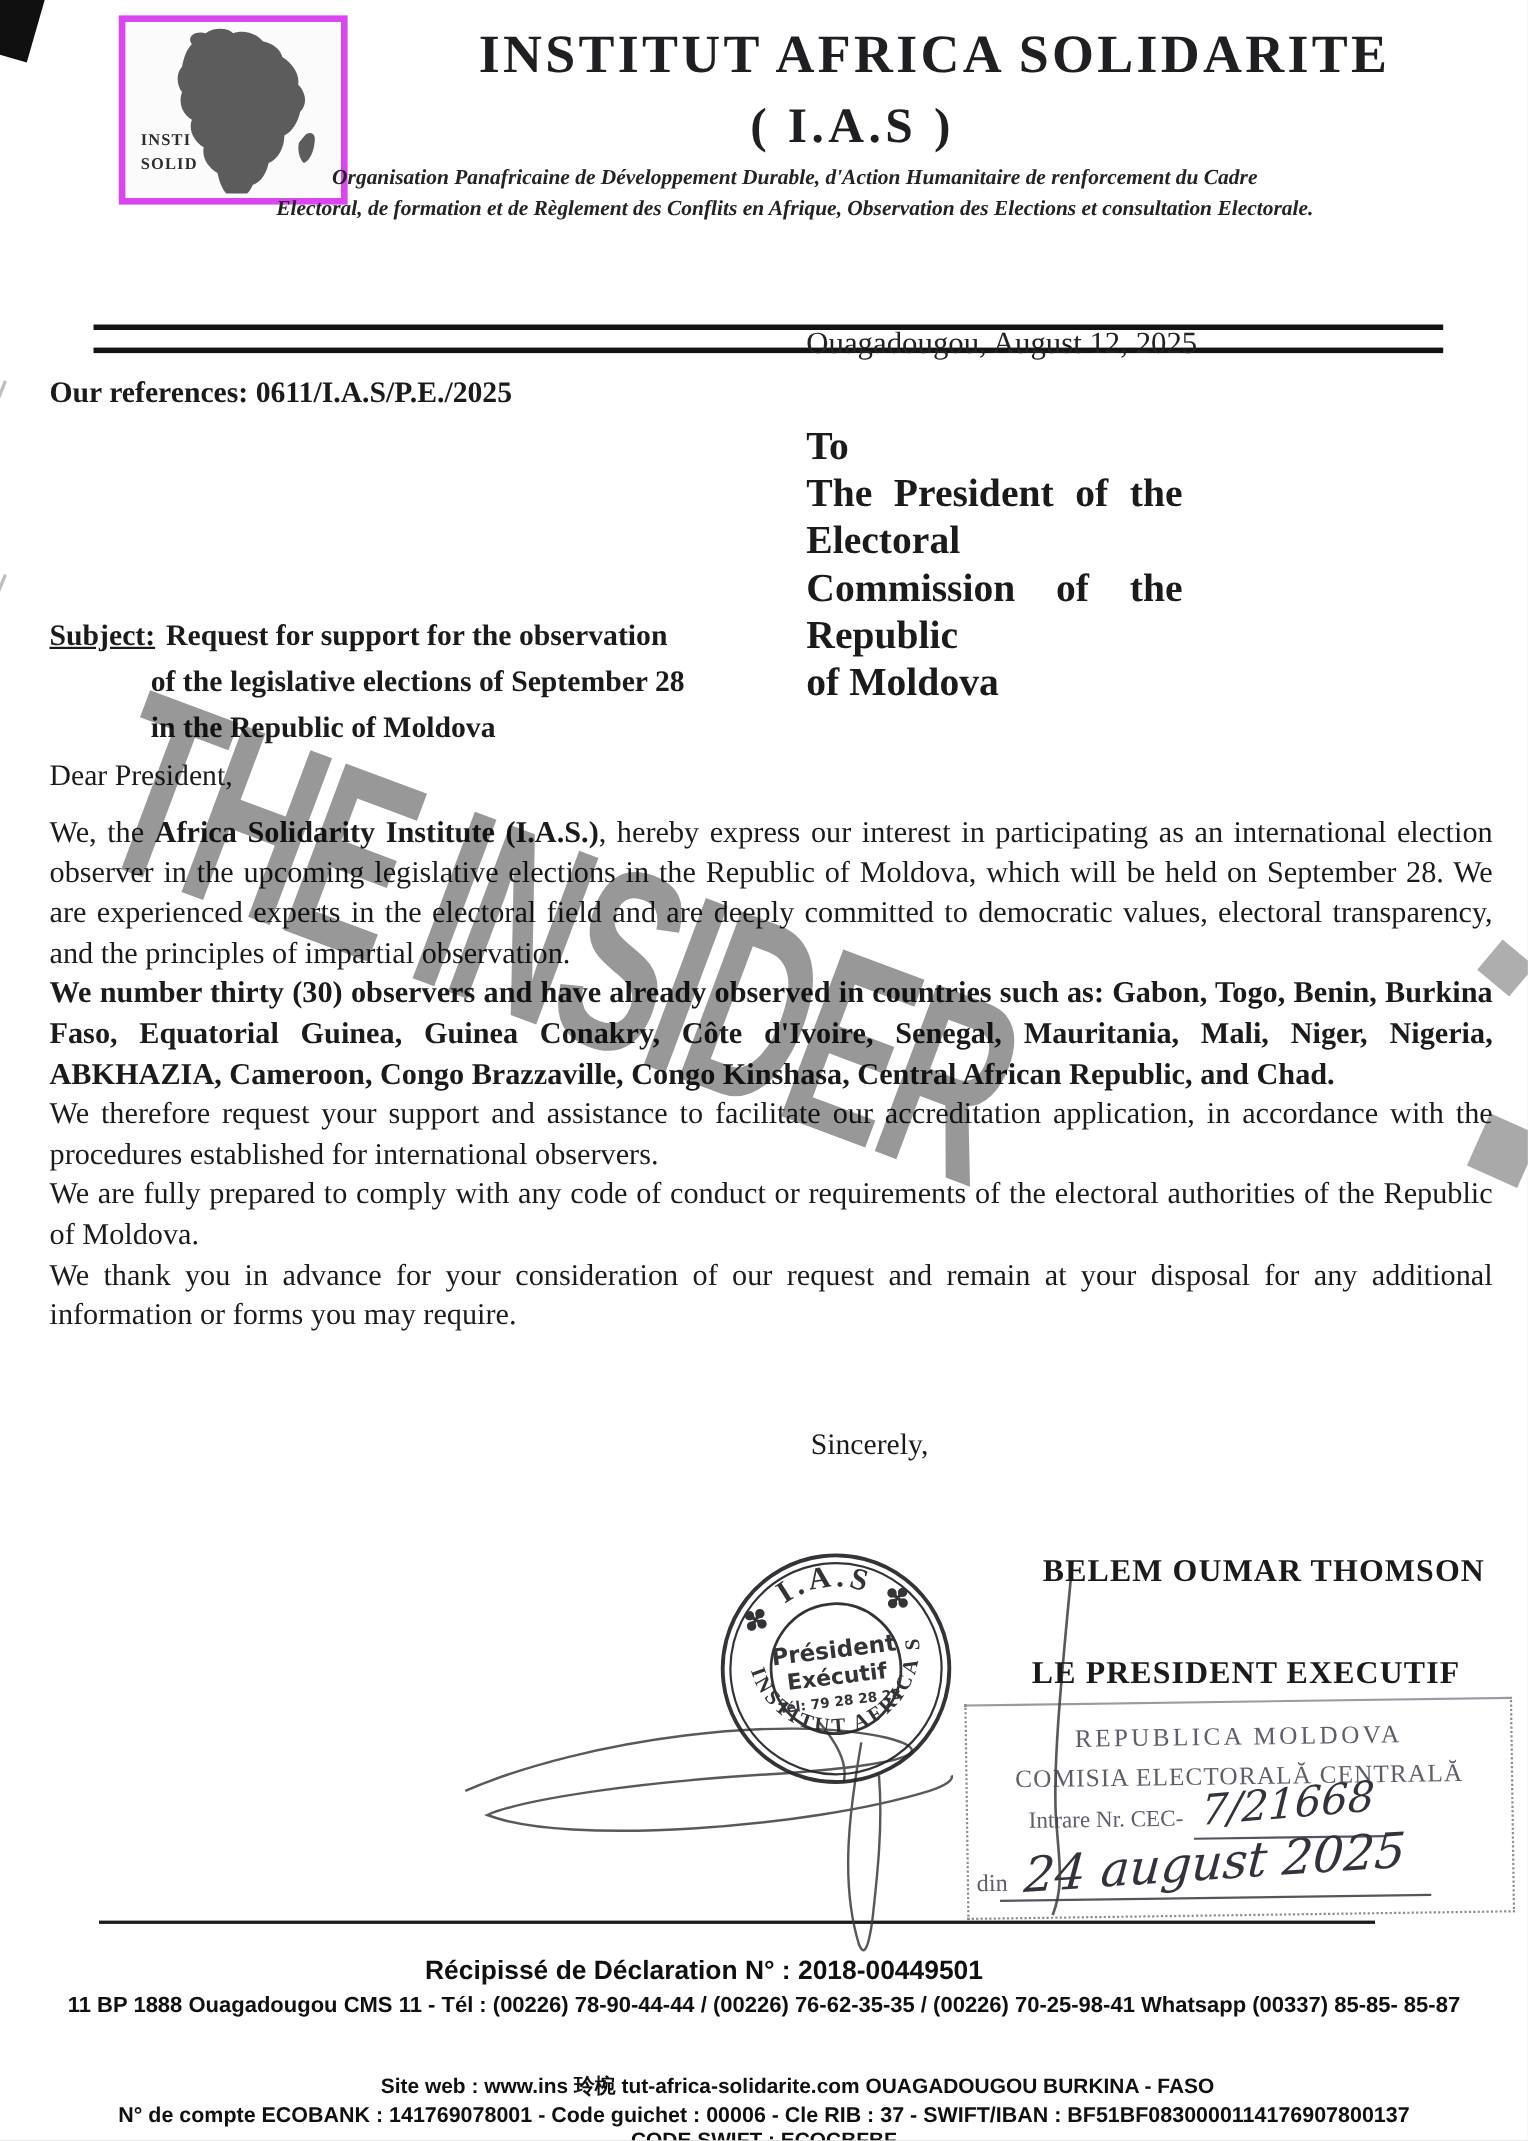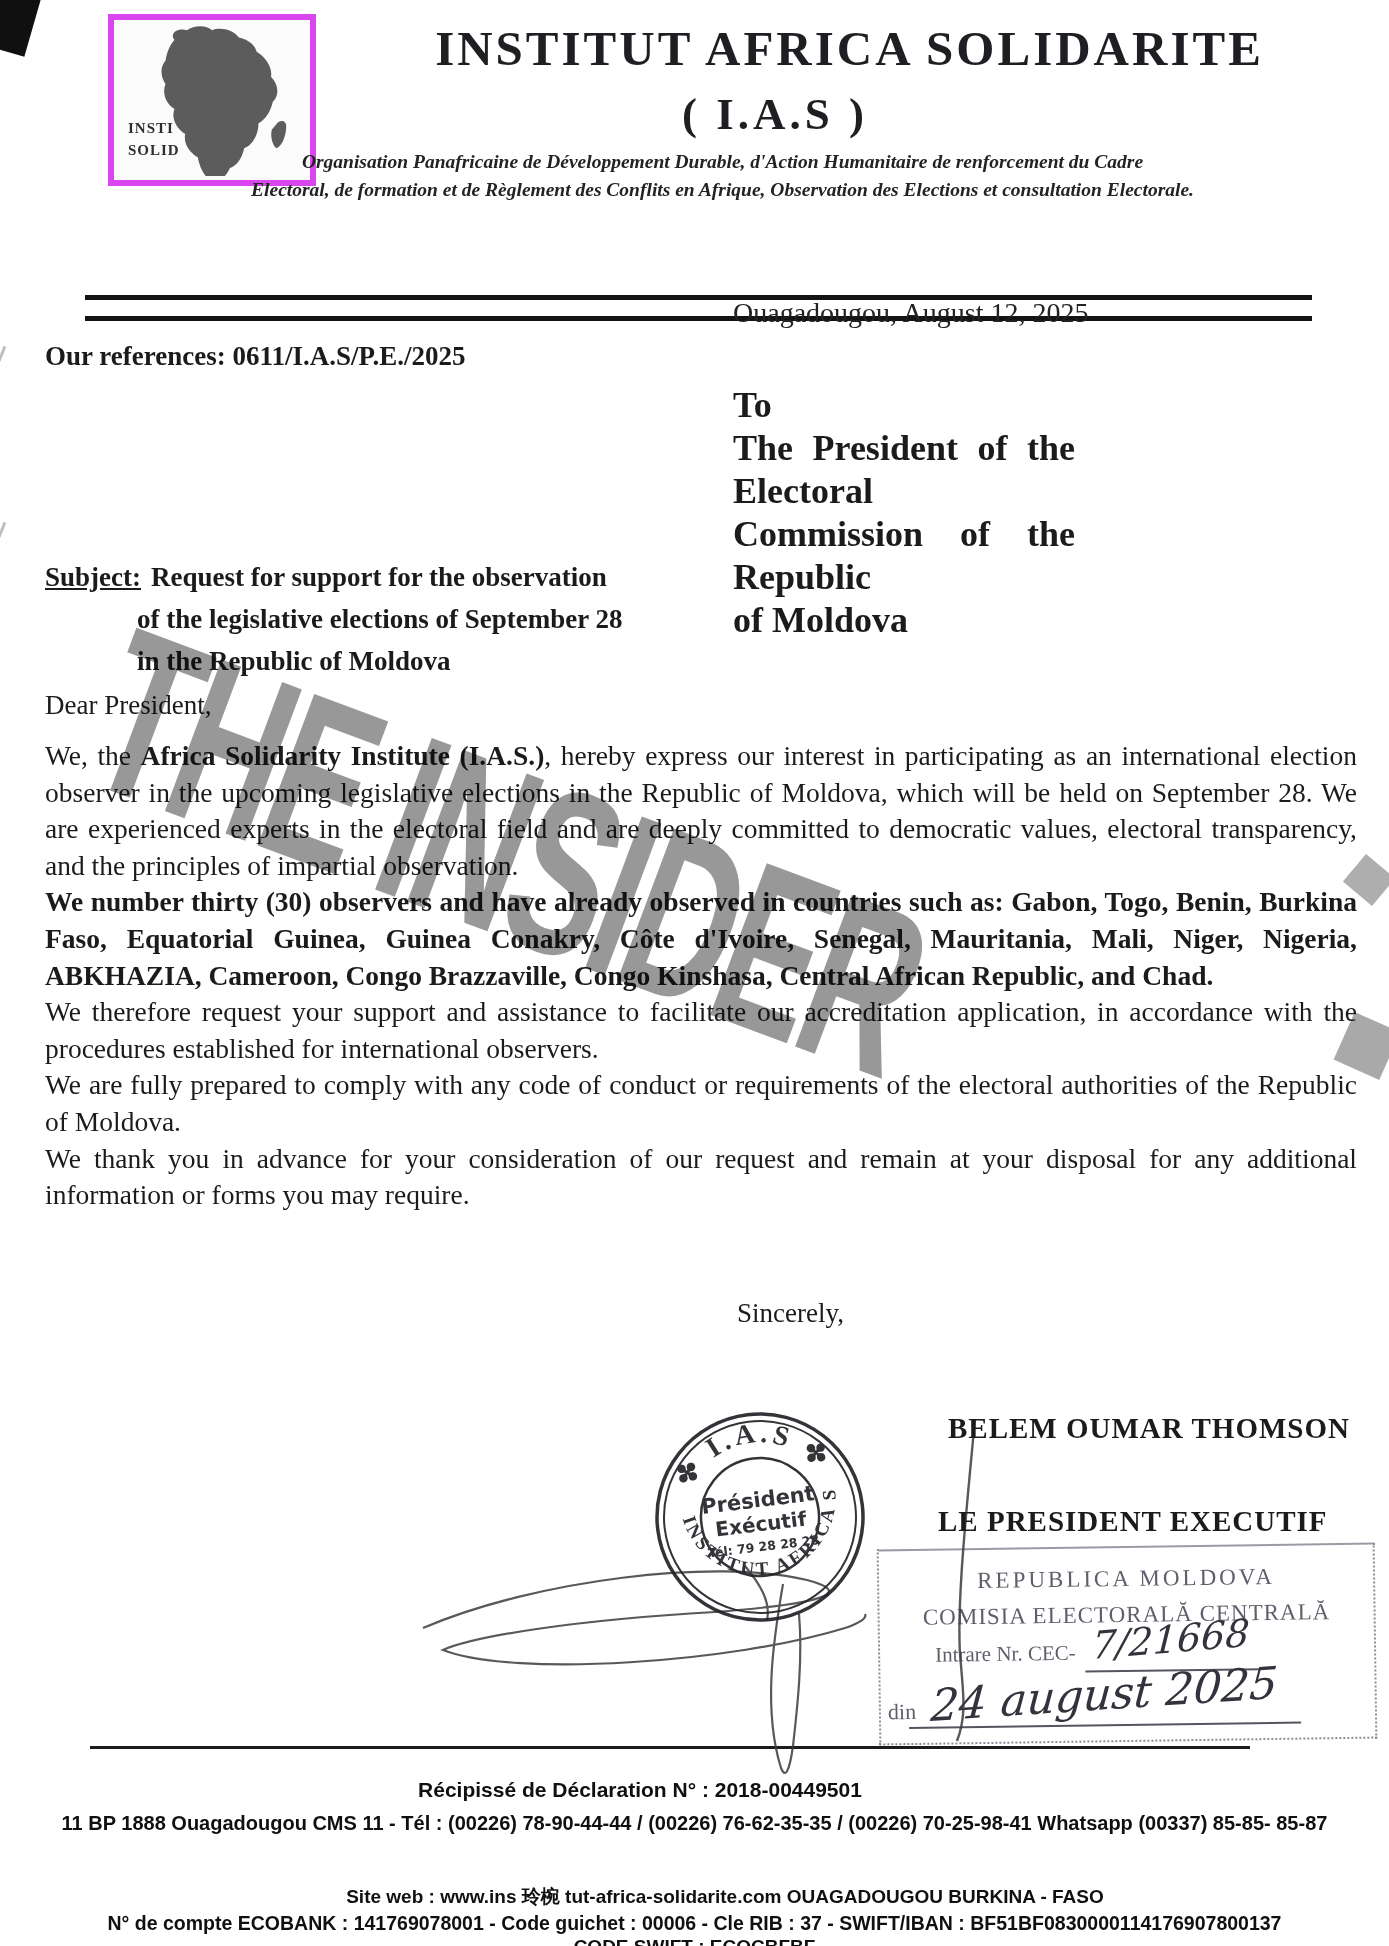--- a/index.html
+++ b/index.html
@@ -74,21 +74,21 @@
   .receipt .fvalue{position:absolute;left:212px;top:70px;font-size:38px;transform:rotate(-4deg) skewX(-8deg);}
   .receipt .dvalue{position:absolute;left:50px;top:120px;font-size:44px;transform:rotate(-3deg) skewX(-8deg);white-space:nowrap;}
   .receipt .uline1{position:absolute;left:205px;top:122px;width:175px;border-bottom:2px solid #55555f;}
   .receipt .uline2{position:absolute;left:28px;top:176px;width:392px;border-bottom:2px solid #55555f;}
 
   .sep-line{left:90px;top:1746px;width:1160px;height:3px;background:#1c1c1c;}
 
   
   .footer-line{left:0;width:100%;text-align:center;font-family:"Liberation Sans",sans-serif;
                font-weight:700;color:#101010;}
-  .f1{top:1778px;left:0;width:1280px;font-size:21px;}
+  .f1{top:1778px;left:0;width:1280px;font-size:24px;}
   .f2{top:1812px;font-size:20px;}
   .f3{top:1848px;font-size:20px;}
   .f3 .em{text-decoration:underline;}
   .f4{top:1884px;left:100px;width:1250px;font-size:19px;}
   .f5{top:1912px;font-size:19.5px;}
   .f6{top:1936px;font-size:19px;}
 </style>
 </head>
 <body>
 

